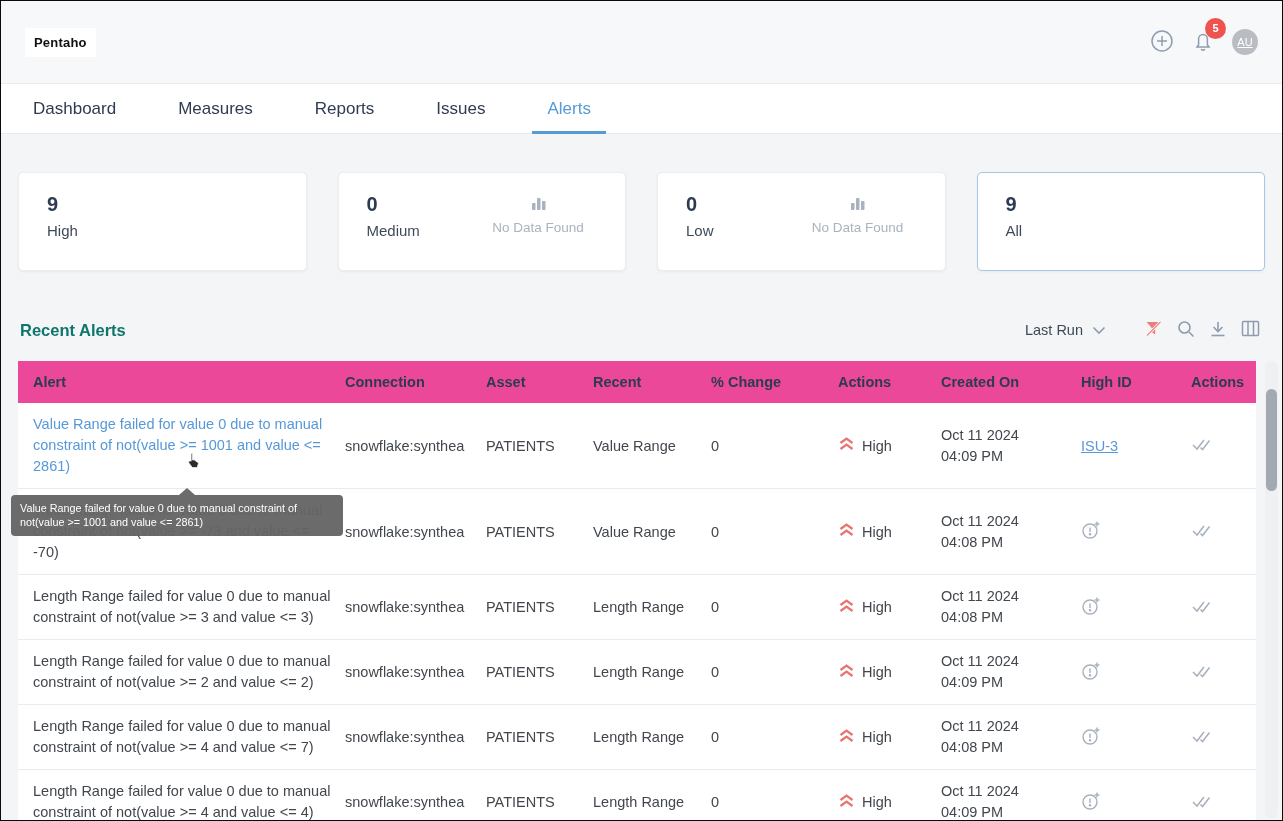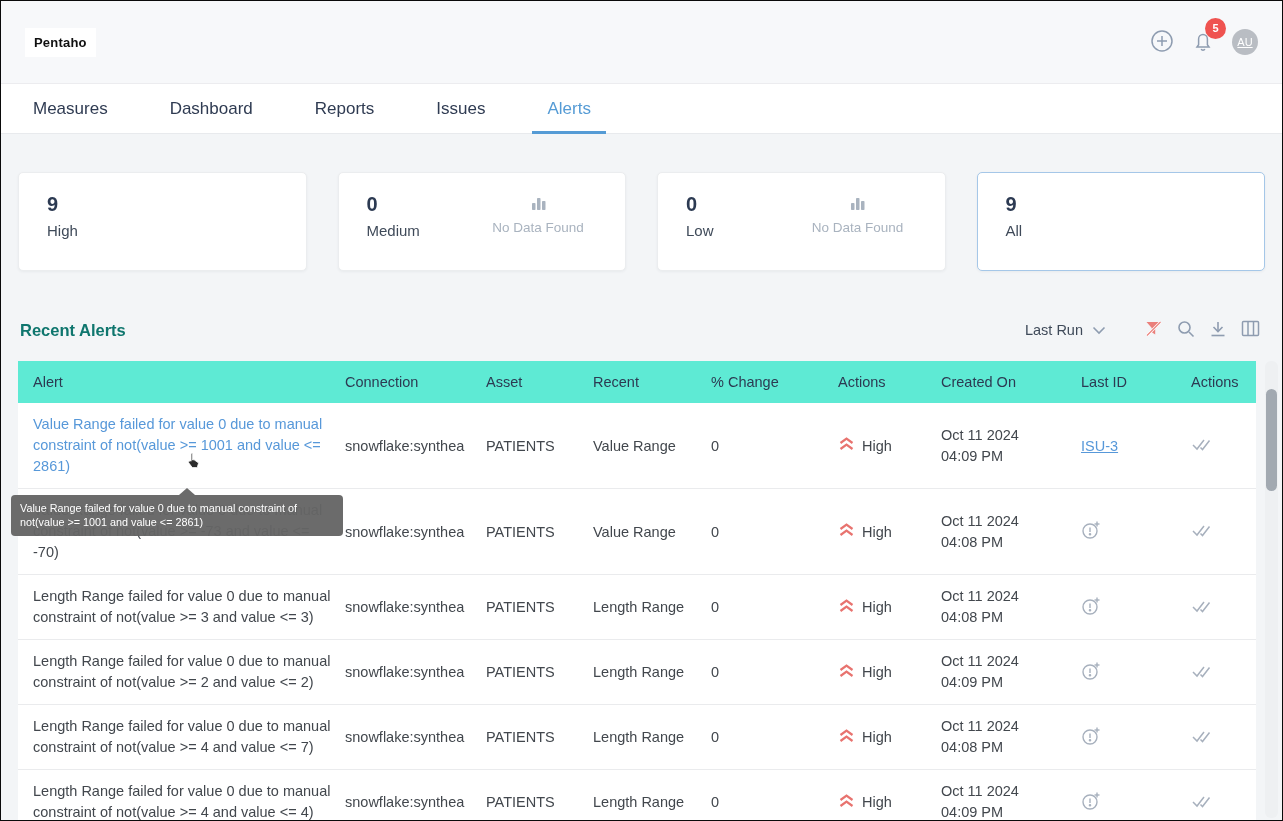--- a/index.html
+++ b/index.html
@@ -47,21 +47,21 @@
   .section-title { font-size:16.5px; font-weight:bold; color:#0f766e; }
   .toolbar { display:flex; align-items:center; gap:14px; }
   .last-run { display:flex; align-items:center; gap:9px; font-size:14.5px; color:#3f4a59; cursor:pointer; margin-right:24px; }
   
   .table-wrap { margin:0 26px 0 17px; position:relative; }
   .trow {
     display:grid;
     grid-template-columns:312px 141px 107px 118px 127px 103px 140px 110px 1fr;
     padding-left:15px; align-items:center;
   }
-  .thead { background:#5eead4; height:42px; font-weight:normal; font-size:14.5px; color:#2c3a52; }
+  .thead { background:#ec4899; height:42px; font-weight:bold; font-size:14.5px; color:#2c3a52; }
   .tbody-row { background:#fff; border-bottom:1px solid #eaebed; font-size:14.5px; color:#42474d; padding-top:11px; padding-bottom:11px; }
   .cell { padding-right:10px; }
   .alert-cell { line-height:21px; padding-right:12px; }
   .alert-link { color:#5798d9; cursor:pointer; }
   .priority-cell { display:flex; align-items:center; gap:7px; }
   .created-cell { line-height:21px; }
   .issue-link { color:#5798d9; text-decoration:underline; cursor:pointer; }
   .row-icon-btn { background:none; border:none; padding:0; cursor:pointer; display:flex; align-items:center; }
   
   .tooltip {
@@ -103,22 +103,22 @@
             <path d="M10.2 20a1.9 1.9 0 0 0 3.6 0"></path>
           </svg>
         </span>
         <span class="badge">5</span>
       </button>
       <div class="avatar">AU</div>
     </div>
   </div>
 
   <div class="nav-tabs">
+    <div class="tab">Dashboard</div>
     <div class="tab">Measures</div>
-    <div class="tab">Dashboard</div>
     <div class="tab">Reports</div>
     <div class="tab">Issues</div>
     <div class="tab active">Alerts</div>
   </div>
 
   <div class="cards">
     <div class="card">
       <div class="card-value">9</div>
       <div class="card-label">High</div>
     </div>
@@ -207,21 +207,21 @@
 
   <div class="table-wrap">
     <div class="trow thead">
       <div class="cell">Alert</div>
       <div class="cell">Connection</div>
       <div class="cell">Asset</div>
       <div class="cell">Recent</div>
       <div class="cell">% Change</div>
       <div class="cell">Actions</div>
       <div class="cell">Created On</div>
-      <div class="cell">Last ID</div>
+      <div class="cell">High ID</div>
       <div class="cell">Actions</div>
     </div>
 
     <div class="trow tbody-row">
       <div class="cell alert-cell alert-link">Value Range failed for value 0 due to manual constraint of not(value &gt;= 1001 and value &lt;= 2861)</div>
       <div class="cell">snowflake:synthea</div>
       <div class="cell">PATIENTS</div>
       <div class="cell">Value Range</div>
       <div class="cell">0</div>
       <div class="cell priority-cell">

